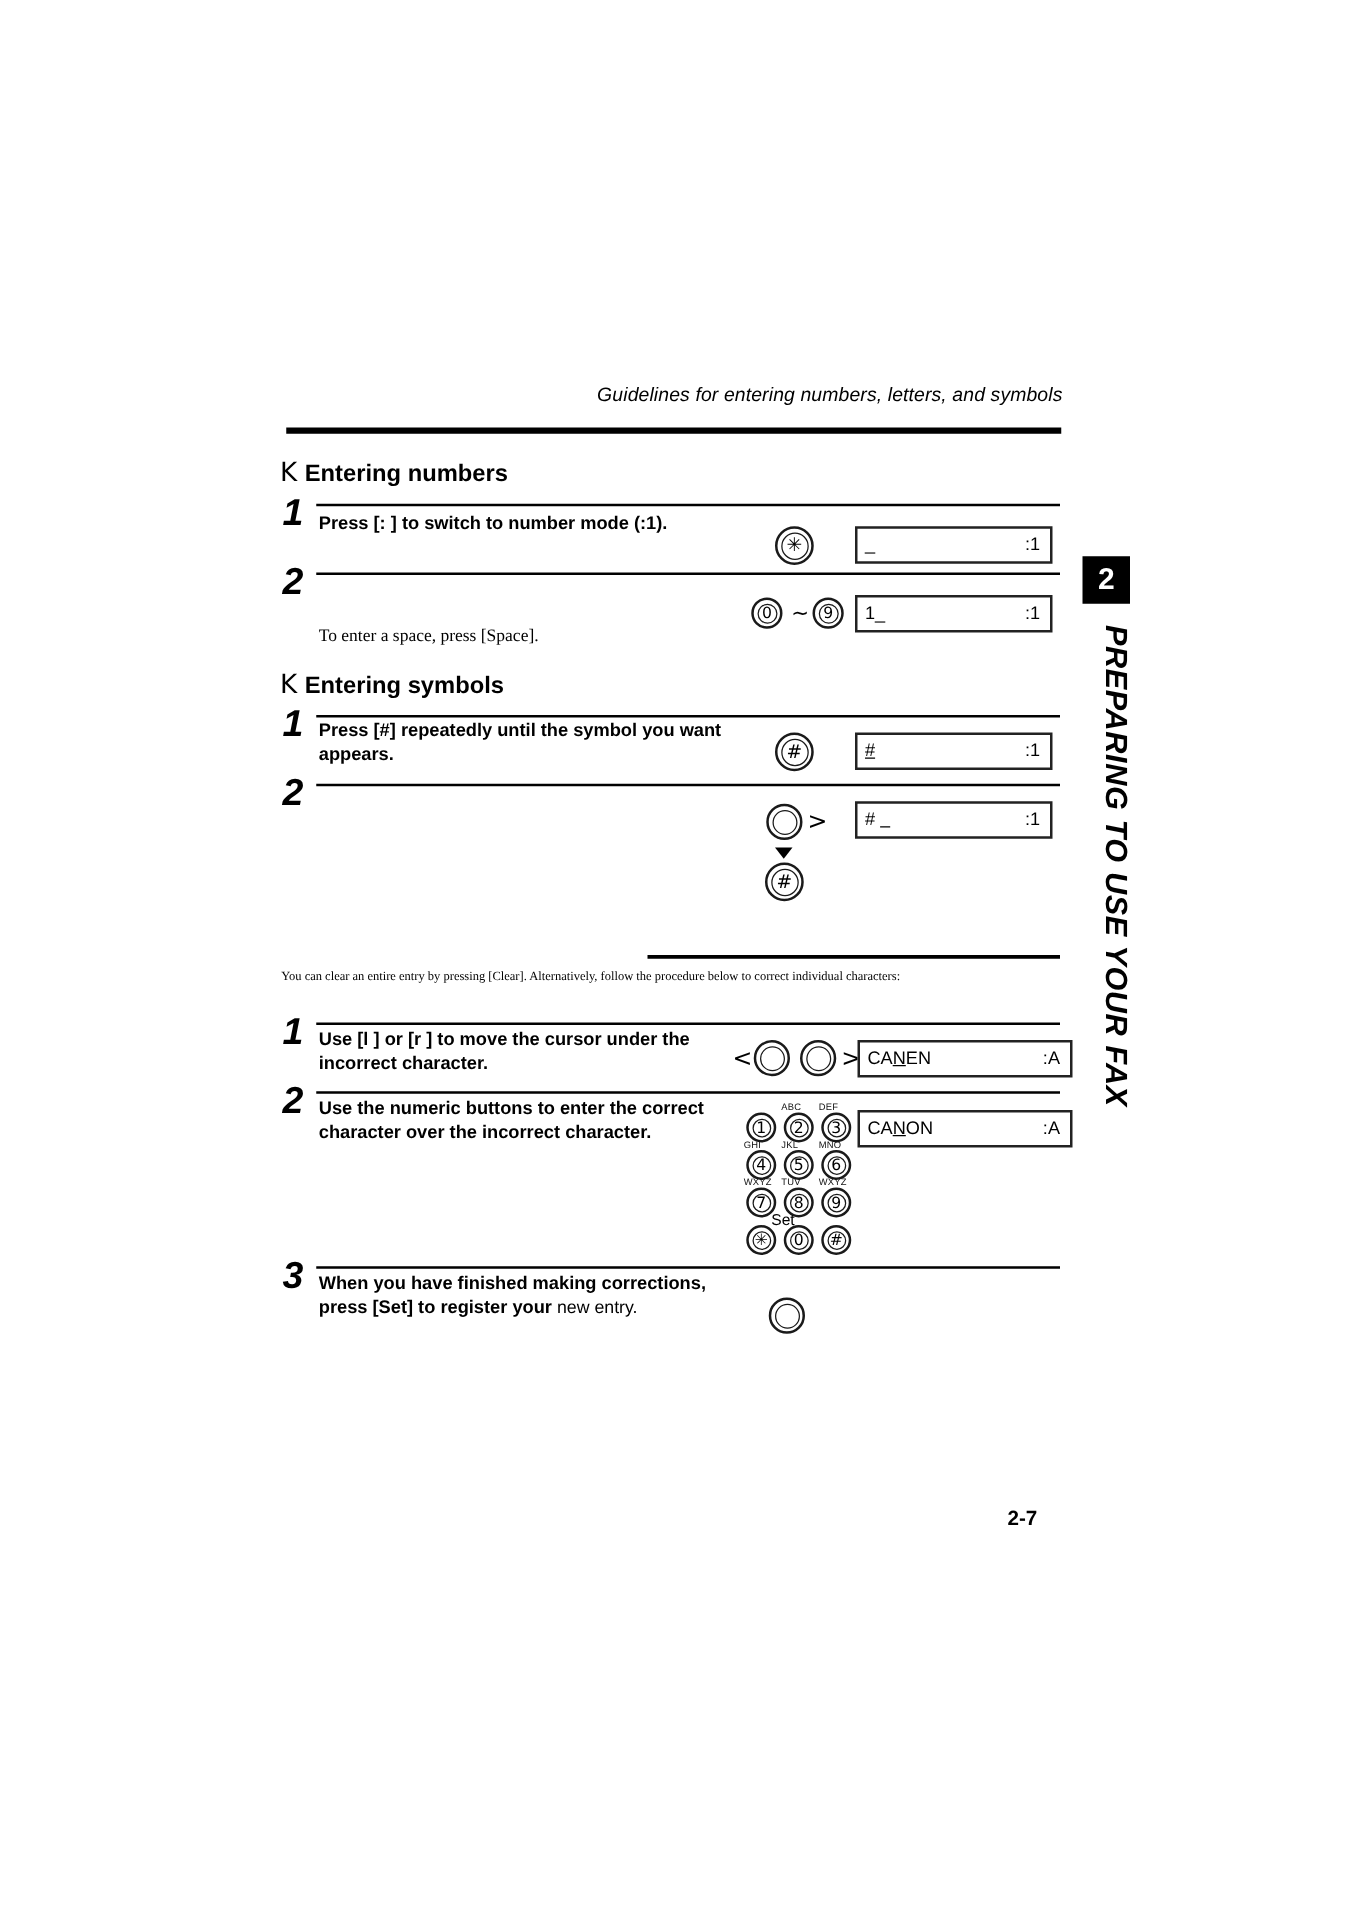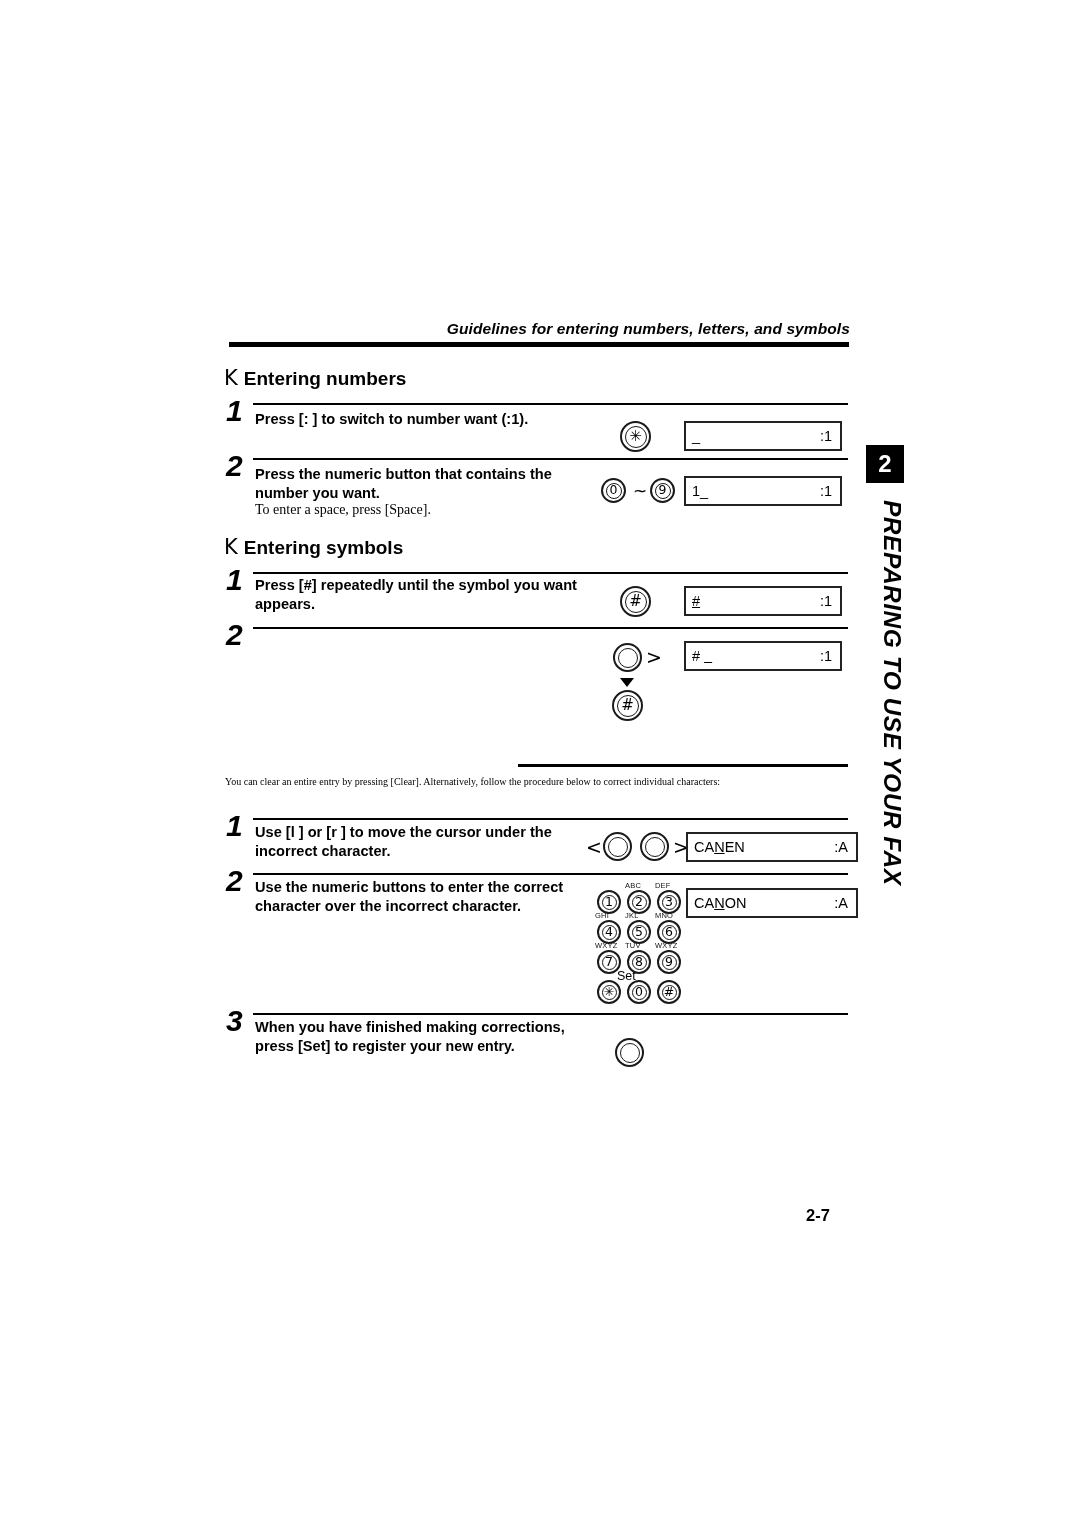--- a/index.html
+++ b/index.html
@@ -20,25 +20,25 @@
     position: absolute;
     left: 0; top: 0;
     width: 1080px;
     height: 1528px;
   }
 
   
   .running-head {
     position: absolute;
     left: 222px;
-    top: 320px;
+    top: 308px;
     width: 628px;
     text-align: right;
     font-family: "Liberation Sans", sans-serif;
-    font-weight: bold;
+    font-weight: normal;
     font-style: italic;
     font-size: 15.5px;
     letter-spacing: 0.1px;
   }
   .head-rule {
     position: absolute;
     left: 229px;
     top: 342px;
     width: 620px;
     height: 5px;
@@ -89,21 +89,21 @@
   .step-note {
     position: absolute;
     left: 255px;
     font-family: "Liberation Serif", serif;
     font-size: 14px;
     font-weight: normal;
     line-height: 17px;
   }
   .lighter {
     font-family: "Liberation Sans", sans-serif;
-    font-weight: bold;
+    font-weight: normal;
     font-size: 14.2px;
   }
 
   
   .lcd {
     position: absolute;
     height: 30px;
     border: 2px solid #222;
     background: #fff;
     box-sizing: border-box;
@@ -267,35 +267,34 @@
 
   <div class="running-head">Guidelines for entering numbers, letters, and symbols</div>
   <div class="head-rule"></div>
 
   <div class="sec-head" style="top:366px;">
     <span class="bullet">K</span><span>Entering numbers</span>
   </div>
 
   <div class="step-rule" style="top:403px;"></div>
   <div class="step-num" style="left:226px; top:396px;">1</div>
-  <div class="step-text" style="top:410px;">Press [:  ] to switch to number want (:1).</div>
+  <div class="step-text" style="top:410px;">Press [:  ] to switch to number mode (:1).</div>
 
   <div class="key key-lg" style="left:620px; top:421px;">
     <span class="inner"></span>
     <span class="glyph">✳</span>
   </div>
 
   <div class="lcd" style="left:684px; top:421px; width:158px;">
     <span class="lcd-left">_</span>
     <span class="lcd-right">:1</span>
   </div>
 
   <div class="step-rule" style="top:458px;"></div>
   <div class="step-num" style="left:226px; top:451px;">2</div>
-  <div class="step-text" style="top:465px; width:340px;">Press the numeric button that contains the number you want.</div>
   <div class="step-note" style="top:501px;">To enter a space, press [Space].</div>
 
   <div class="key key-sm" style="left:601px; top:478px;">
     <span class="inner"></span>
     <span class="glyph">0</span>
   </div>
   <div class="tilde" style="left:633px; top:483px;">~</div>
   <div class="key key-sm" style="left:650px; top:478px;">
     <span class="inner"></span>
     <span class="glyph">9</span>

